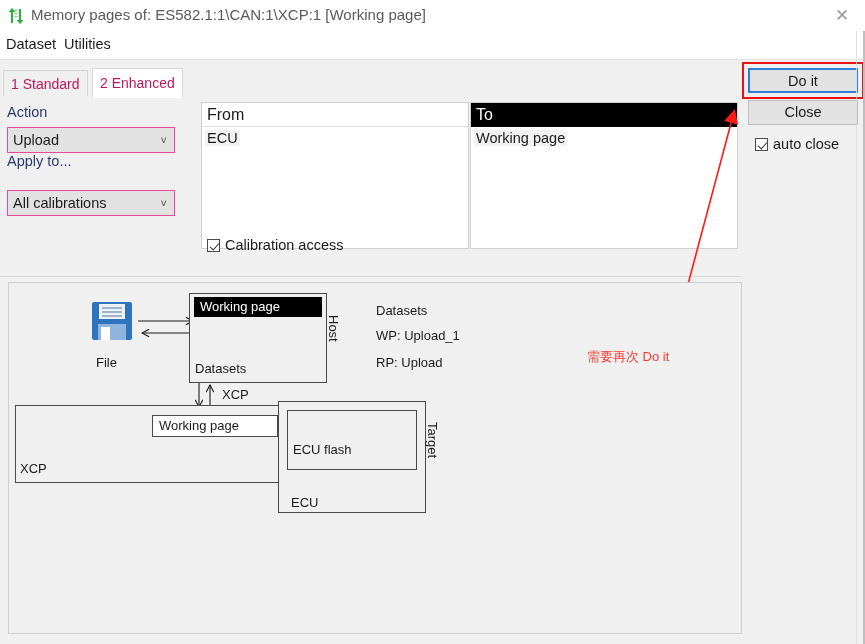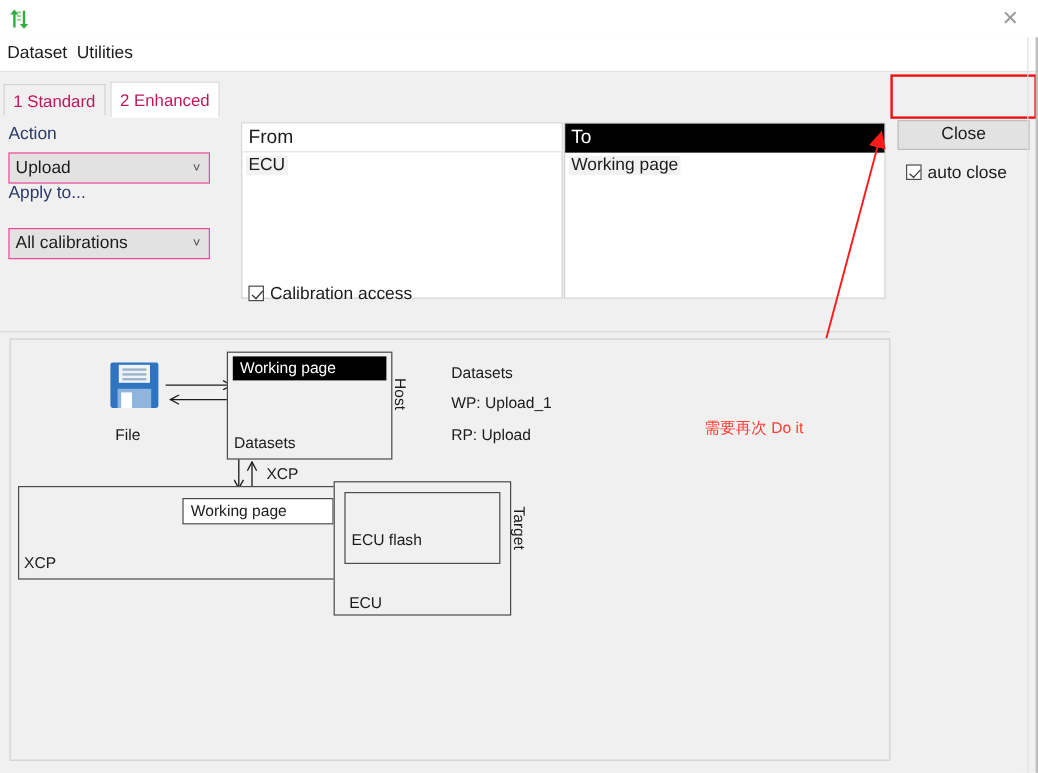--- a/index.html
+++ b/index.html
@@ -340,20 +340,21 @@
           <path d="M4 16 L4 5 L1.5 5 L5 1 L8.5 5 L6 5 L6 16 Z"></path>
           <path d="M12 2 L12 13 L9.5 13 L13 17 L16.5 13 L14 13 L14 2 Z"></path>
         </g>
         <g fill="#8dd68d">
           <rect x="7.2" y="2.5" width="3.4" height="1.6"></rect>
           <rect x="7.2" y="5.6" width="3.4" height="1.6"></rect>
           <rect x="7.2" y="8.7" width="3.4" height="1.6"></rect>
         </g>
       </svg>
     </span>
+    <span class="title-text">Memory pages of: ES582.1:1\CAN:1\XCP:1 [Working page]</span>
     <span class="titlebar-close">✕</span>
   </div>
 
   <div class="menubar">
     <span class="menu-item menu-dataset">Dataset</span>
     <span class="menu-item menu-utilities">Utilities</span>
   </div>
   <div class="menu-sep"></div>
 
   <div class="tabstrip">
@@ -385,20 +386,21 @@
       <div class="list-row">Working page</div>
     </div>
 
     <div class="chk chk-calibration">
       <span class="box checked"></span><span>Calibration access</span>
     </div>
 
   </div>
   <div class="panel-bottom-line"></div>
 
+  <div class="btn btn-doit">Do it</div>
   <div class="doit-highlight"></div>
   <div class="btn btn-close">Close</div>
   <div class="chk chk-autoclose">
     <span class="box checked"></span><span>auto close</span>
   </div>
 
   <svg style="position:absolute; left:660px; top:90px; width:100px; height:240px;">
     <defs>
       <marker id="ah" markerWidth="9" markerHeight="9" refX="7" refY="4.5" orient="auto">
         <polygon points="0,0 9,4.5 0,9" fill="#ff1a1a"></polygon>

